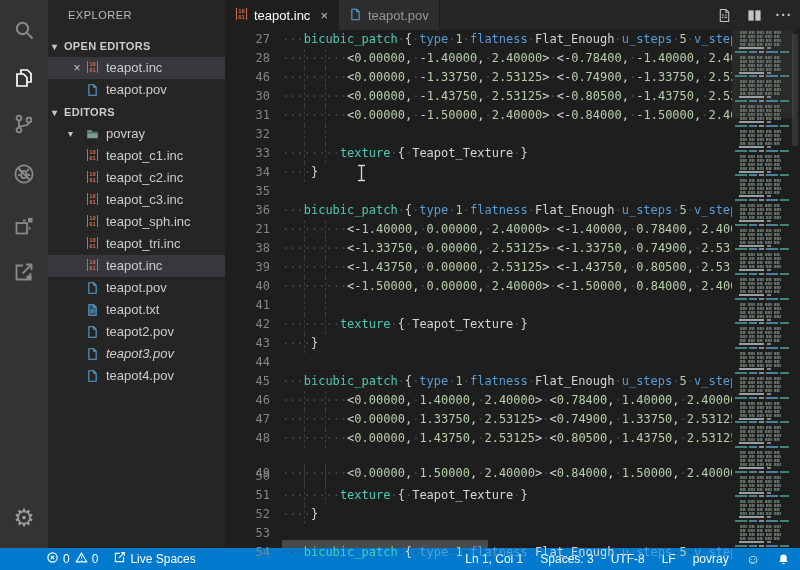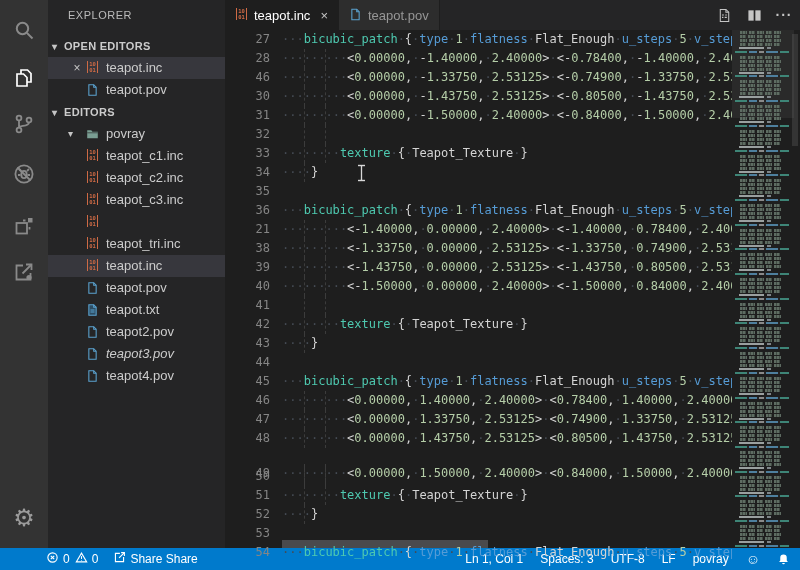--- a/index.html
+++ b/index.html
@@ -205,20 +205,21 @@
           </span>
           <span class="row-label">teapot_c3.inc</span>
         </div>
         <div class="side-row" style="top: 211px;">
           <span class="row-icon">
             <span class="binicon">
               <i>10</i>
               <i>01</i>
             </span>
           </span>
+          <span class="row-label">teapot_sph.inc</span>
         </div>
         <div class="side-row" style="top: 233px;">
           <span class="row-icon">
             <span class="binicon">
               <i>10</i>
               <i>01</i>
             </span>
           </span>
           <span class="row-label">teapot_tri.inc</span>
         </div>
@@ -1023,21 +1024,21 @@
               <circle cx="8" cy="11.6" r="0.6" fill="#ffffff" stroke="none"></circle>
             </svg></span>
         <span>0</span>
       </span>
       <span class="sb-item" id="sb-liveshare">
         <span><svg viewBox="0 0 16 16" fill="none" stroke="#ffffff" stroke-width="1.4">
               <path d="M8.5 3 H3 v10 h10 V7.5"></path>
               <path d="M7.5 8.5 L14 2"></path>
               <path d="M10 2 h4 v4"></path>
             </svg></span>
-        <span>Share Share</span>
+        <span>Live Spaces</span>
       </span>
     </div>
     <div id="sb-right">
       <span class="sb-item">Ln 1, Col 1</span>
       <span class="sb-item">Spaces: 3</span>
       <span class="sb-item">UTF-8</span>
       <span class="sb-item">LF</span>
       <span class="sb-item">povray</span>
       <span class="sb-item sb-smiley">☺</span>
       <span class="sb-item">

